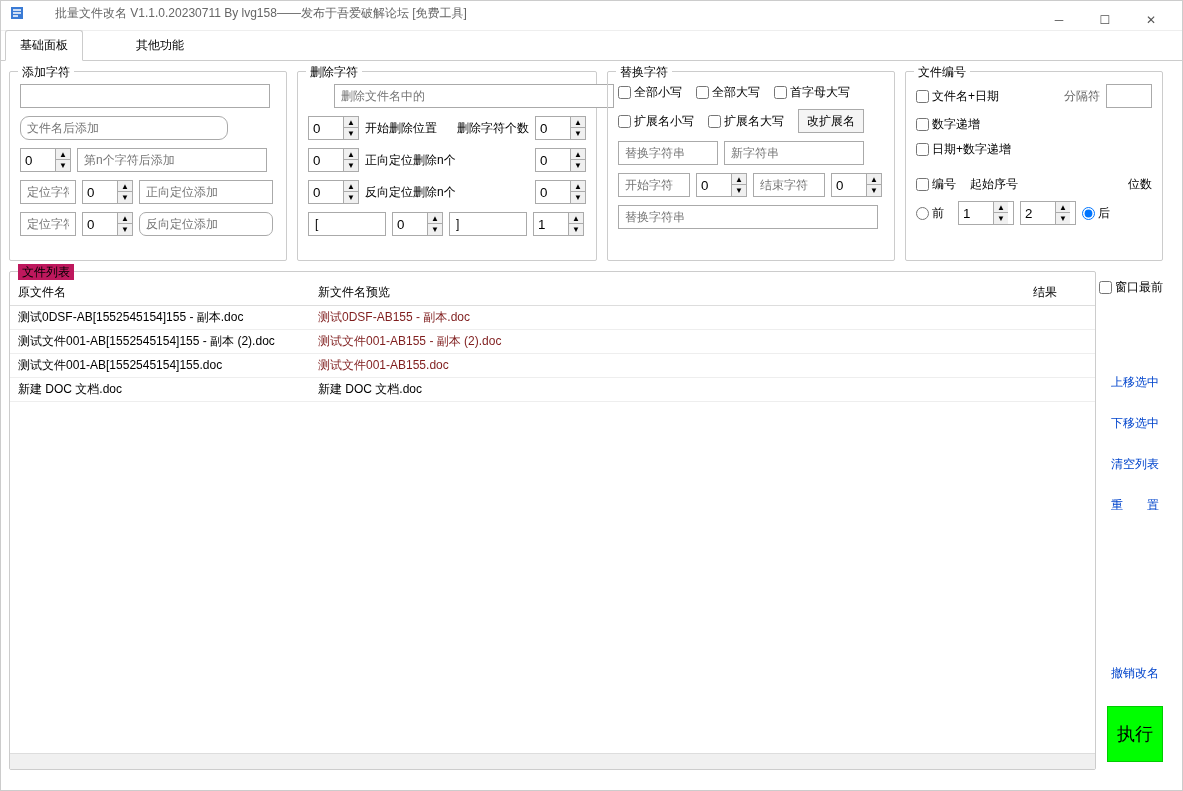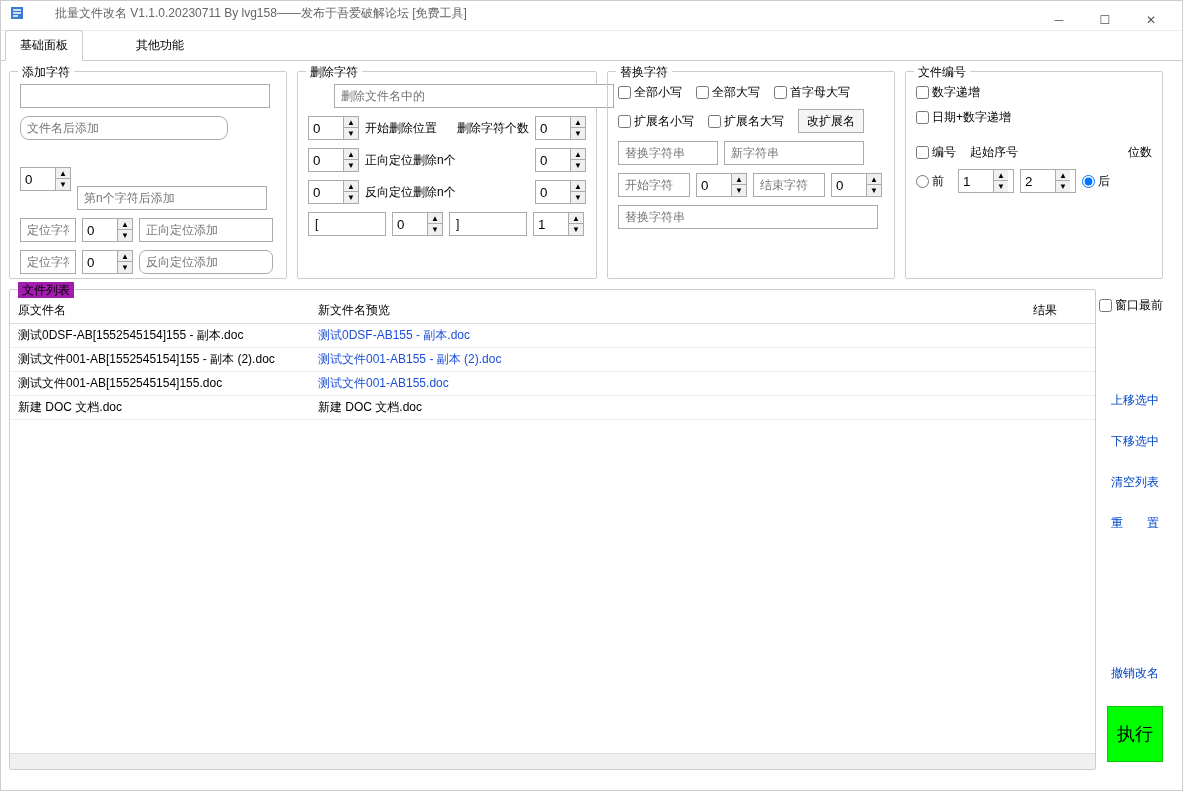--- a/index.html
+++ b/index.html
@@ -7,45 +7,45 @@
 .window { width: 1183px; height: 791px; display: flex; flex-direction: column; background: #fff; border: 1px solid #ccc; }
 .titlebar { height: 30px; background: #fff; display: flex; align-items: flex-start; padding: 4px 8px; border-bottom: 1px solid #eee; gap: 24px; }
 .titlebar .icon { width: 16px; height: 16px; margin-right: 6px; display:flex; align-items:center; justify-content:center; }
 .titlebar .title { flex: 1; color: #666; font-size: 12px; }
 .titlebar .winbtns { display: flex; }
 .titlebar .winbtn { width: 46px; height: 30px; display: flex; align-items: center; justify-content: center; color: #555; cursor: pointer; }
 .tabs { height: 30px; display: flex; align-items: flex-end; padding: 0 4px; border-bottom: 1px solid #ccc; gap: 39px; }
 .tab { padding: 6px 14px; cursor: pointer; background: #fff; }
 .tab.active { border: 1px solid #ccc; border-bottom: 1px solid #fff; margin-bottom: -1px; border-radius: 3px 3px 0 0; }
 .panels { display: flex; gap: 10px; padding: 10px 8px; }
-.group { border: 1px solid #ccc; border-radius: 2px; padding: 12px 10px 4px; position: relative; display: flex; flex-direction: column; gap: 8px; }
+.group { border: 1px solid #ccc; border-radius: 2px; padding: 12px 10px 24px; position: relative; display: flex; flex-direction: column; gap: 8px; }
 .group .legend { position: absolute; top: -8px; left: 8px; background: #fff; padding: 0 4px; font-size: 12px; }
 .g-add { width: 278px; }
 .g-del { width: 300px; }
 .g-rep { width: 288px; }
 .g-num { width: 258px; }
 .row { display: flex; align-items: center; gap: 6px; }
 input[type="text"] { height: 24px; border: 1px solid #aaa; padding: 0 6px; font-size: 12px; }
 .spinner { display: flex; height: 24px; border: 1px solid #aaa; }
 .spinner input { width: 34px; border: none; text-align: left; padding: 0 4px; outline: none; }
 .spinner .btns { display: flex; flex-direction: column; border-left: 1px solid #aaa; }
 .spinner .btns span { width: 14px; height: 11px; font-size: 8px; line-height: 11px; text-align: center; background: #f0f0f0; cursor: pointer; user-select:none; }
 .spinner .btns span:first-child { border-bottom: 1px solid #aaa; }
 label { font-size: 12px; color: #000; white-space: nowrap; }
 input[type="checkbox"], input[type="radio"] { margin: 0 3px 0 0; vertical-align: middle; }
 .chk { display: flex; align-items: center; margin-right: 8px; white-space: nowrap; }
 .btn-small { height: 24px; padding: 0 8px; background: #f5f5f5; border: 1px solid #aaa; cursor: pointer; font-size:12px; }
 .filelist { flex: 1; display: flex; margin: 0 8px; min-height: 0; }
 .fl-left { flex: 1; border: 1px solid #ccc; border-radius: 2px; position: relative; display: flex; flex-direction: column; min-width: 0;}
-.fl-legend { position: absolute; top: -8px; left: 8px; background: #a21caf; padding: 0 4px; }
+.fl-legend { position: absolute; top: -8px; left: 8px; background: #be185d; padding: 0 4px; }
 .table { flex: 1; overflow: auto; margin-top: 8px; }
 table { width: 100%; border-collapse: collapse; font-size: 12px; }
 th { text-align: left; padding: 4px 8px; border-bottom: 1px solid #ddd; font-weight: normal; background: #fff; position:sticky; top:0; }
 td { padding: 3px 8px; border-bottom: 1px solid #eee; white-space: nowrap; }
-.preview { color: #1d4ed8; }
+.preview { color: #7f1d1d; }
 .hscroll { height: 16px; background: #f0f0f0; border-top: 1px solid #ddd; }
 .fl-right { width: 78px; display: flex; flex-direction: column; align-items: center; padding: 8px 4px; gap: 24px; }
 .link-btn { color: #0044cc; cursor: pointer; font-size: 12px; text-align: center; }
 .exec-btn { width: 56px; height: 56px; background: #00ff00; color: #000; font-size: 18px; display: flex; align-items: center; justify-content: center; cursor: pointer; border: 1px solid #0c0; }
 .status { height: 22px; border-top: 1px solid #ccc; padding: 2px 6px; font-size: 12px; display: flex; align-items: center; }
 .sep-label { color:#666; font-size:12px; }
 .underline-input { border:none; border-bottom:1px solid #999; width:46px; height:20px; }
 </style>
 </head>
 <body>
@@ -78,21 +78,21 @@
       <input type="text" style="width: 250px;">
       <input type="text" style="width: 208px; border-radius: 9px;" placeholder="文件名后添加">
       <div class="row">
         <div class="spinner">
             <input value="0" style="">
             <div class="btns">
               <span>▲</span>
               <span>▼</span>
             </div>
           </div>
-        <input type="text" style="width: 190px; margin-top: 38px;" placeholder="第n个字符后添加">
+        <input type="text" style="width: 190px;" placeholder="第n个字符后添加">
       </div>
       <div class="row">
         <input type="text" style="width: 56px;" placeholder="定位字符">
         <div class="spinner">
             <input value="0" style="">
             <div class="btns">
               <span>▲</span>
               <span>▼</span>
             </div>
           </div>
@@ -233,20 +233,29 @@
               <span>▲</span>
               <span>▼</span>
             </div>
           </div>
       </div>
       <input type="text" style="width: 260px;" placeholder="替换字符串">
     </div>
 
     <div class="group g-num">
       <span class="legend">文件编号</span>
+      <div class="row">
+        <label class="chk">
+            <input type="checkbox" style="">
+            <span>文件名+日期</span>
+          </label>
+        <span style="flex:1"></span>
+        <span class="sep-label">分隔符</span>
+        <input type="text" class="underline-input" style="">
+      </div>
       <label class="chk">
           <input type="checkbox" style="">
           <span>数字递增</span>
         </label>
       <label class="chk">
           <input type="checkbox" style="">
           <span>日期+数字递增</span>
         </label>
       <div class="row" style="margin-top:10px">
         <label class="chk">

